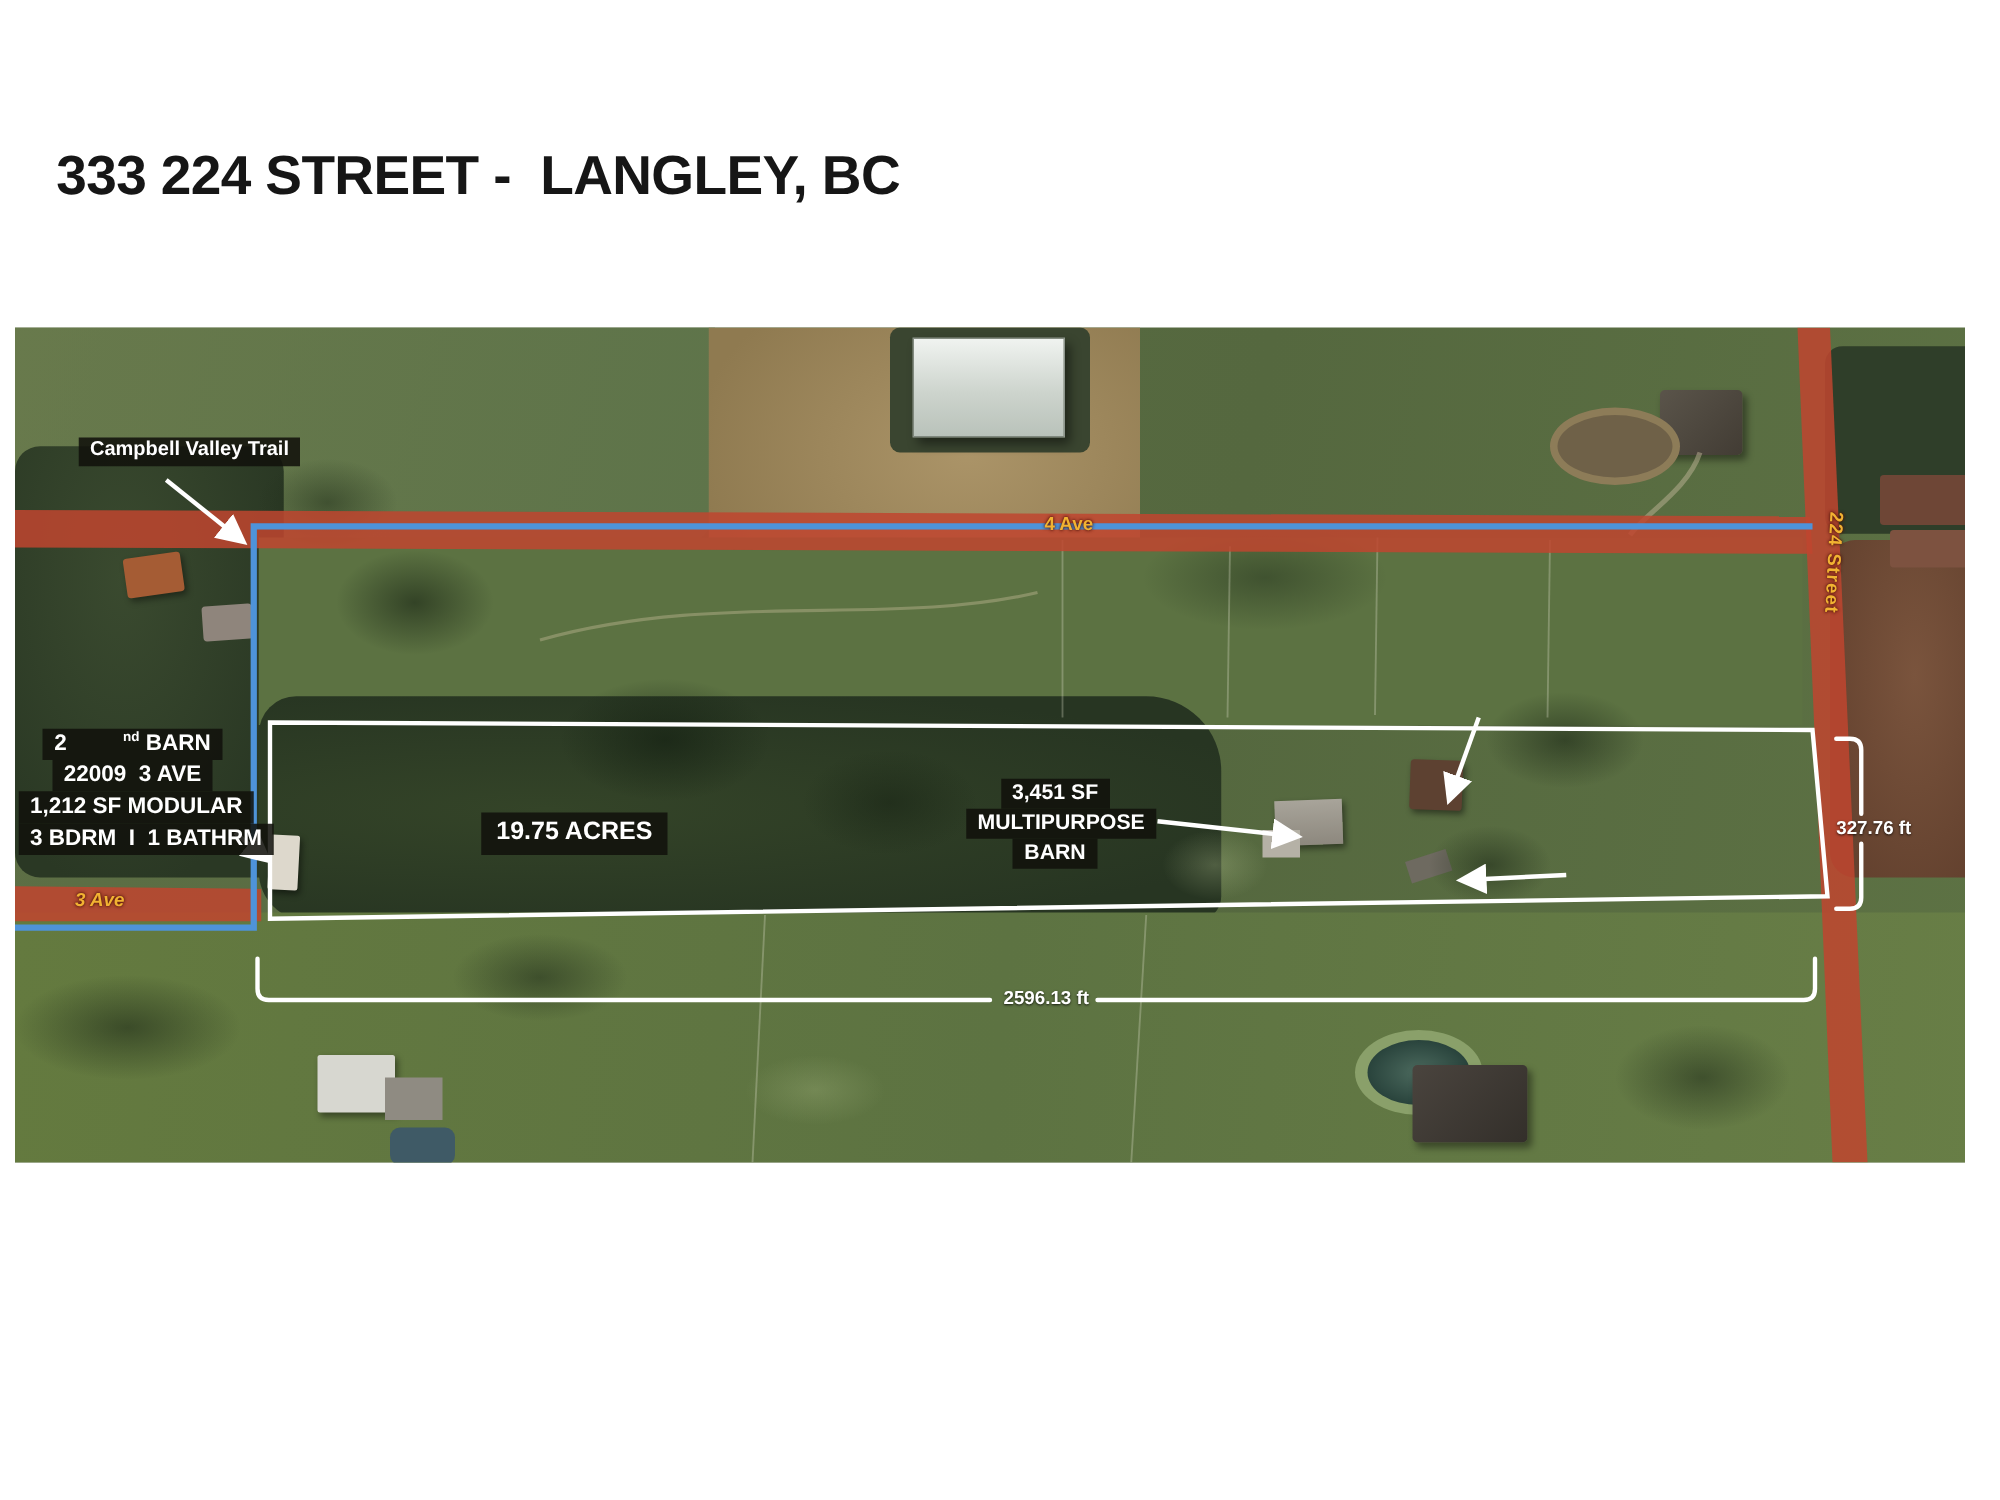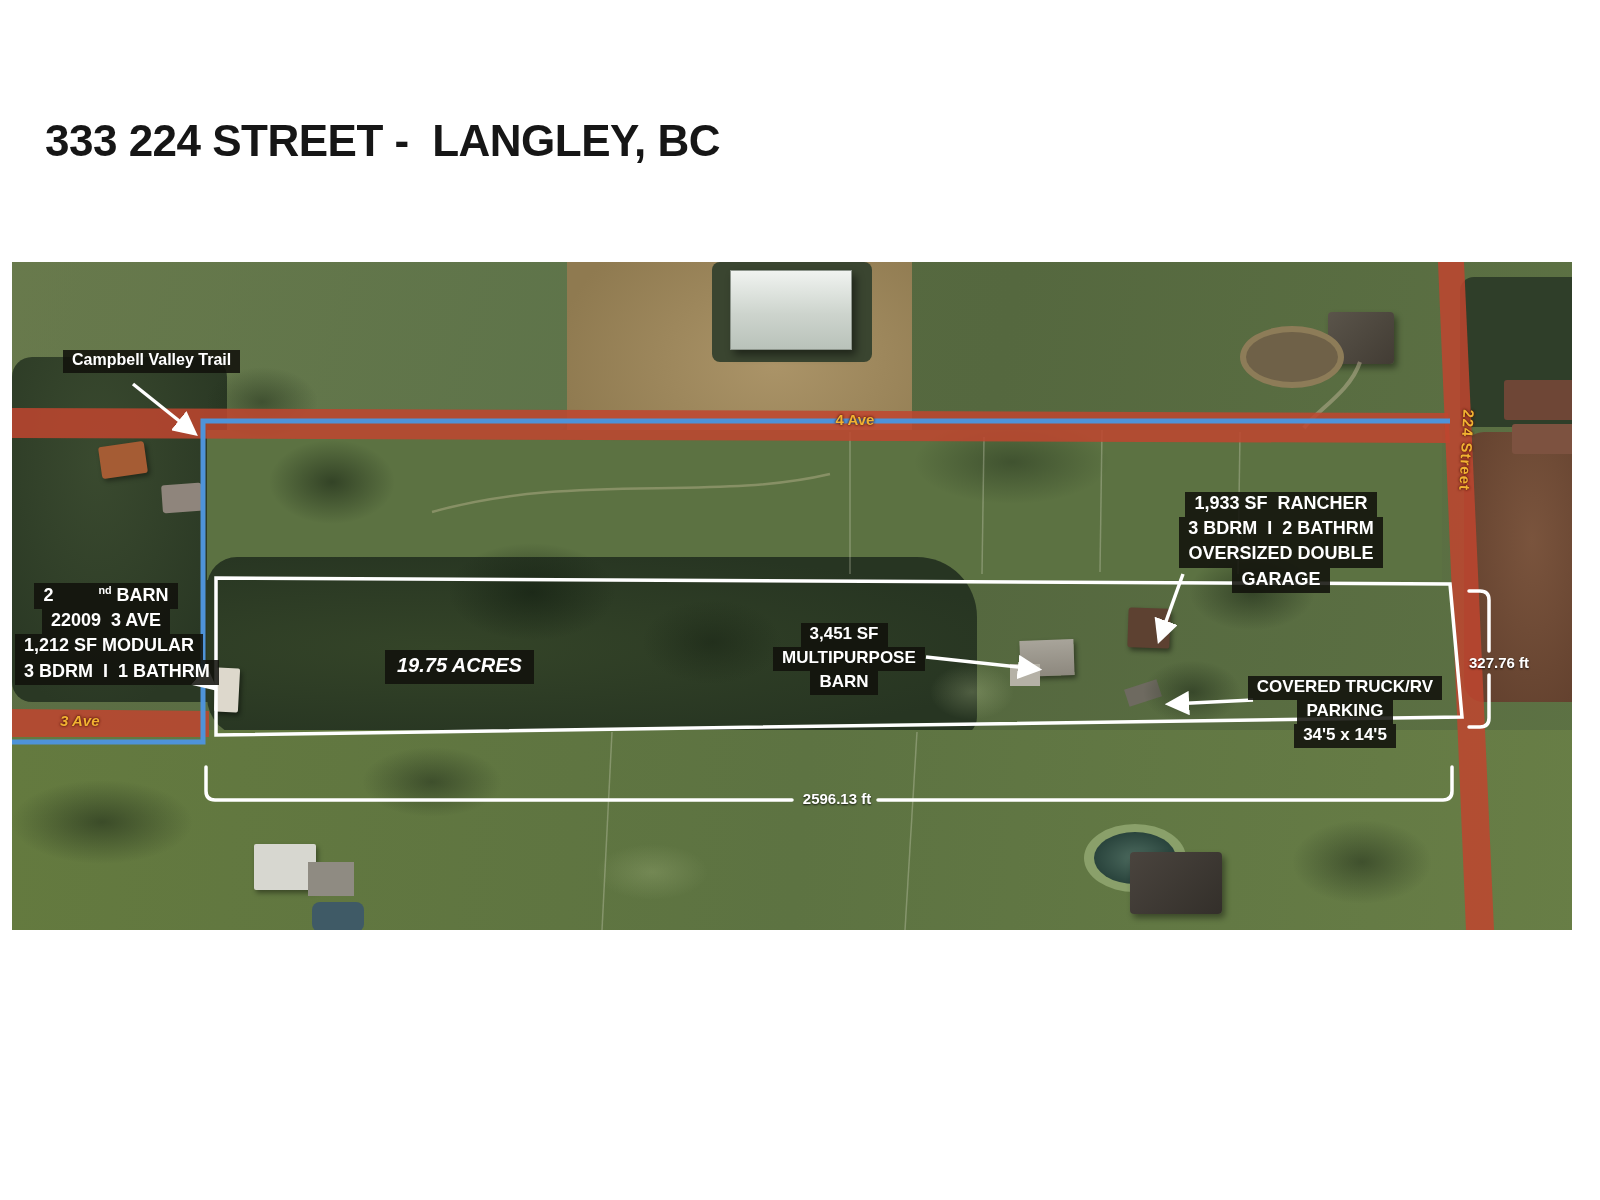--- a/index.html
+++ b/index.html
@@ -76,21 +76,21 @@
   .lbl-line{display:block;width:-moz-fit-content;width:fit-content;margin:0 auto;
             background:var(--label-bg);color:#fff;font-weight:700;
             padding:1px 9px 3px;white-space:pre;line-height:1.18;}
   .center{text-align:center;}
   sup{font-size:0.6em;vertical-align:super;margin-left:45px;}
 
   .trail-lbl{left:51px;top:88px;font-size:16px;}
   .rancher-lbl{left:1138px;top:230px;width:262px;font-size:18px;}
   .secondhome-lbl{left:3px;top:321px;width:182px;font-size:18px;}
   .acres-lbl{left:373px;top:388px;font-size:20px;}
-  .acres-lbl .lbl-line{padding:4px 12px 6px;font-style:italic;}
+  .acres-lbl .lbl-line{padding:4px 12px 6px;}
   .barn-lbl{left:761px;top:361px;width:142px;font-size:17px;}
   .parking-lbl{left:1233px;top:414px;width:200px;font-size:17px;}
 
   .street-lbl{position:absolute;z-index:3;color:var(--street-yellow);font-weight:700;font-size:15px;
               text-shadow:0 0 3px rgba(80,20,10,.9),0 0 2px rgba(80,20,10,.9);white-space:pre;}
   .ave4-lbl{left:808px;top:149px;width:70px;text-align:center;}
   .ave3-lbl{left:48px;top:450px;width:70px;text-align:left;font-style:italic;}
   .st224-lbl{left:1432px;top:147px;width:30px;height:130px;writing-mode:vertical-rl;
              transform:rotate(3deg);letter-spacing:1px;}
 
@@ -177,49 +177,38 @@
     </svg>
 
     <div class="map-label trail-lbl">
       <span class="lbl-line">Campbell Valley Trail</span>
     </div>
 
     <div class="street-lbl ave4-lbl">4 Ave</div>
     <div class="street-lbl ave3-lbl">3 Ave</div>
     <div class="street-lbl st224-lbl">224 Street</div>
 
-    <div class="map-label rancher-lbl center">
-      <span class="lbl-line">1,933 SF  RANCHER</span>
-      <span class="lbl-line">3 BDRM  I  2 BATHRM</span>
-      <span class="lbl-line">OVERSIZED DOUBLE</span>
-      <span class="lbl-line">GARAGE</span>
-    </div>
 
     <div class="map-label secondhome-lbl center">
       <span class="lbl-line"><span>2</span><sup>nd</sup><span> BARN</span></span>
       <span class="lbl-line">22009  3 AVE</span>
       <span class="lbl-line">1,212 SF MODULAR</span>
       <span class="lbl-line">3 BDRM  I  1 BATHRM</span>
     </div>
 
     <div class="map-label acres-lbl">
       <span class="lbl-line">19.75 ACRES</span>
     </div>
 
     <div class="map-label barn-lbl center">
       <span class="lbl-line">3,451 SF</span>
       <span class="lbl-line">MULTIPURPOSE</span>
       <span class="lbl-line">BARN</span>
     </div>
 
-    <div class="map-label parking-lbl center">
-      <span class="lbl-line">COVERED TRUCK/RV</span>
-      <span class="lbl-line">PARKING</span>
-      <span class="lbl-line">34'5 x 14'5</span>
-    </div>
 
     <div class="measure-lbl east-measure">327.76 ft</div>
     <div class="measure-lbl south-measure">2596.13 ft</div>
 
   </div>
 
 
 </div>
 
 </body></html>

